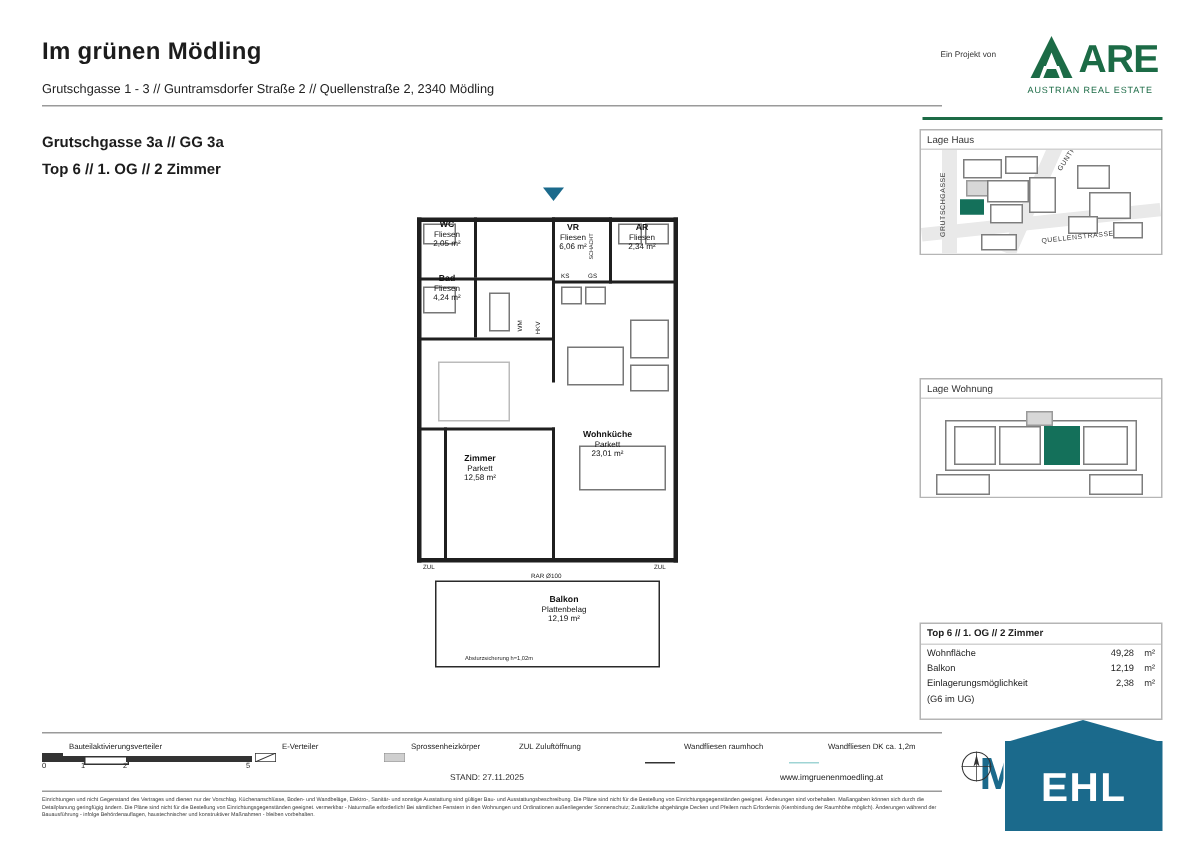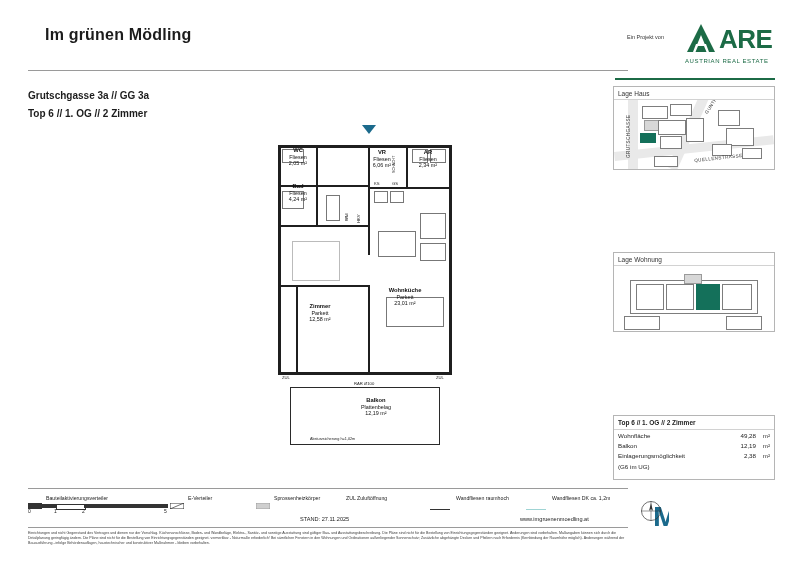--- a/index.html
+++ b/index.html
@@ -9,21 +9,21 @@
     font-family:"Liberation Sans", sans-serif;
     color:#1c1c1c;
     position:relative;
     overflow:hidden;
   }
   .page{position:absolute;left:0;top:0;width:800px;height:566px;background:#fff;}
 
   
   .title{
     position:absolute;left:28px;top:26px;
-    font-size:16px;font-weight:bold;letter-spacing:.2px;margin-left:17px;
+    font-size:16px;font-weight:bold;letter-spacing:.2px;
   }
   .addr{
     position:absolute;left:28px;top:54px;
     font-size:8.5px;color:#222;
   }
   .hrule{
     position:absolute;left:28px;top:70px;width:600px;height:1px;background:#9a9a9a;
   }
   .sub1{
     position:absolute;left:28px;top:90px;font-size:10px;font-weight:bold;
@@ -117,20 +117,21 @@
   .tiny{position:absolute;font-size:4.2px;color:#222;}
   .tiny-r{position:absolute;font-size:4.2px;color:#222;transform:rotate(-90deg);transform-origin:left top;white-space:nowrap;}
   .arrow-n{position:absolute;width:0;height:0;border-left:7px solid transparent;border-right:7px solid transparent;border-top:9px solid #1b6a8c;}
 </style>
 </head>
 <body>
 
 <div class="page">
 
   <div class="title">Im grünen Mödling</div>
+  <div class="addr">Grutschgasse 1 - 3 // Guntramsdorfer Straße 2 // Quellenstraße 2, 2340 Mödling</div>
   <div class="hrule"></div>
   <div class="sub1">Grutschgasse 3a // GG 3a</div>
   <div class="sub2">Top 6 // 1. OG // 2 Zimmer</div>
 
   <div class="are-wrap">
     <div class="are-pre">Ein Projekt von</div>
     <div class="are-mark">
       <svg width="32" height="34" viewBox="0 0 32 34">
         <path d="M16 2 L30 30 L23 30 L16 13 L9 30 L2 30 Z" fill="#1c6b46"></path>
         <path d="M11 22 L21 22 L24 30 L8 30 Z" fill="#ffffff"></path>
@@ -197,20 +198,24 @@
     </div>
     <div class="facts-row">
       <span class="k">Einlagerungsmöglichkeit</span>
       <span class="v">2,38</span>
       <span class="u">m²</span>
     </div>
     <div class="facts-note">(G6 im UG)</div>
   </div>
 
   <div class="ehl-m">M</div>
+  <div class="ehl">
+    <div class="roof"></div>
+    <div class="txt">EHL</div>
+  </div>
 
   <div class="plan">
 
     <div class="arrow-n" style="left:92px;top:0;"></div>
 
     <div class="wall" style="left:8px;top:20px;width:174px;height:3px;"></div>
     <div class="wall" style="left:8px;top:20px;width:3px;height:230px;"></div>
     <div class="wall" style="left:179px;top:20px;width:3px;height:230px;"></div>
     <div class="wall" style="left:8px;top:247px;width:174px;height:3px;"></div>
 

